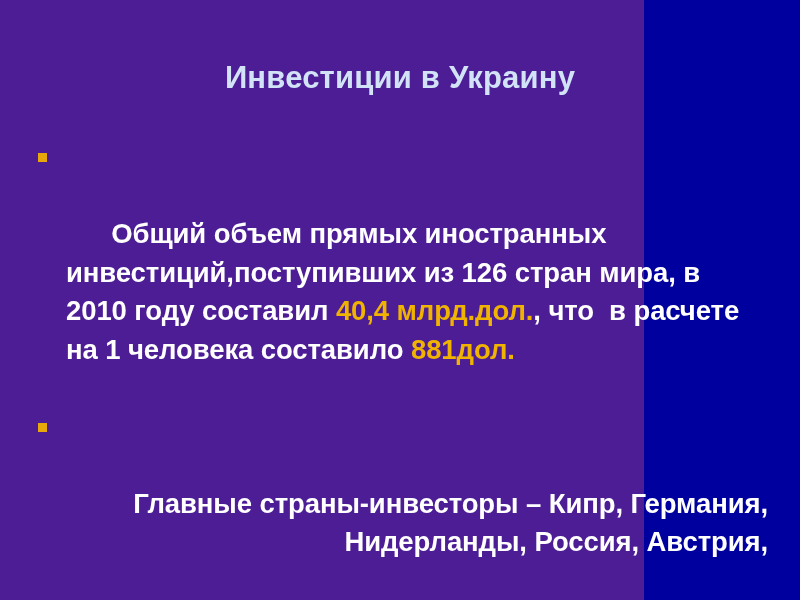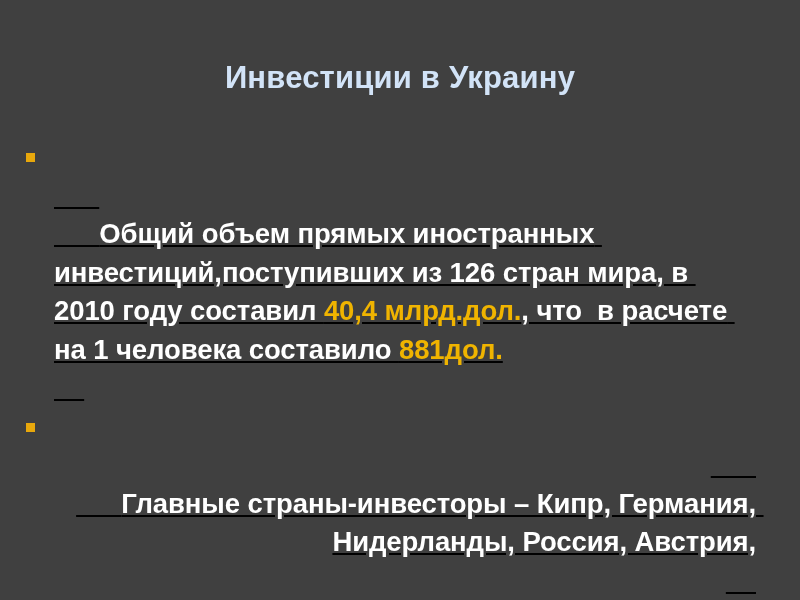--- a/index.html
+++ b/index.html
@@ -11,23 +11,23 @@
     width: 800px;
     height: 600px;
     overflow: hidden;
     background: #00009e;
     font-family: "Liberation Sans", "DejaVu Sans", sans-serif;
     -webkit-font-smoothing: antialiased;
   }
 
   .slide {
     position: relative;
-    width: 800px;
+    width: 644px;
     height: 600px;
-    background: #404040;
+    background: #4c1d95;
     box-sizing: border-box;
     padding-left: 8px;
   }
 
   
   .slide-title {
     position: absolute;
     left: 0;
     top: 58px;
     width: 800px;
@@ -36,24 +36,23 @@
     font-size: 31px;
     font-weight: bold;
     line-height: 40px;
     letter-spacing: 0.2px;
     white-space: pre;
   }
 
   
   .slide-body {
     position: absolute;
-    left: 16px;
+    left: 28px;
     top: 138px;
     width: 740px;
-    text-decoration: underline;
   }
 
   .bullet-item {
     position: relative;
     padding-left: 38px;
     margin: 0 0 0 0;
     color: #ffffff;
     font-size: 27.5px;
     font-weight: bold;
     line-height: 38.5px;

